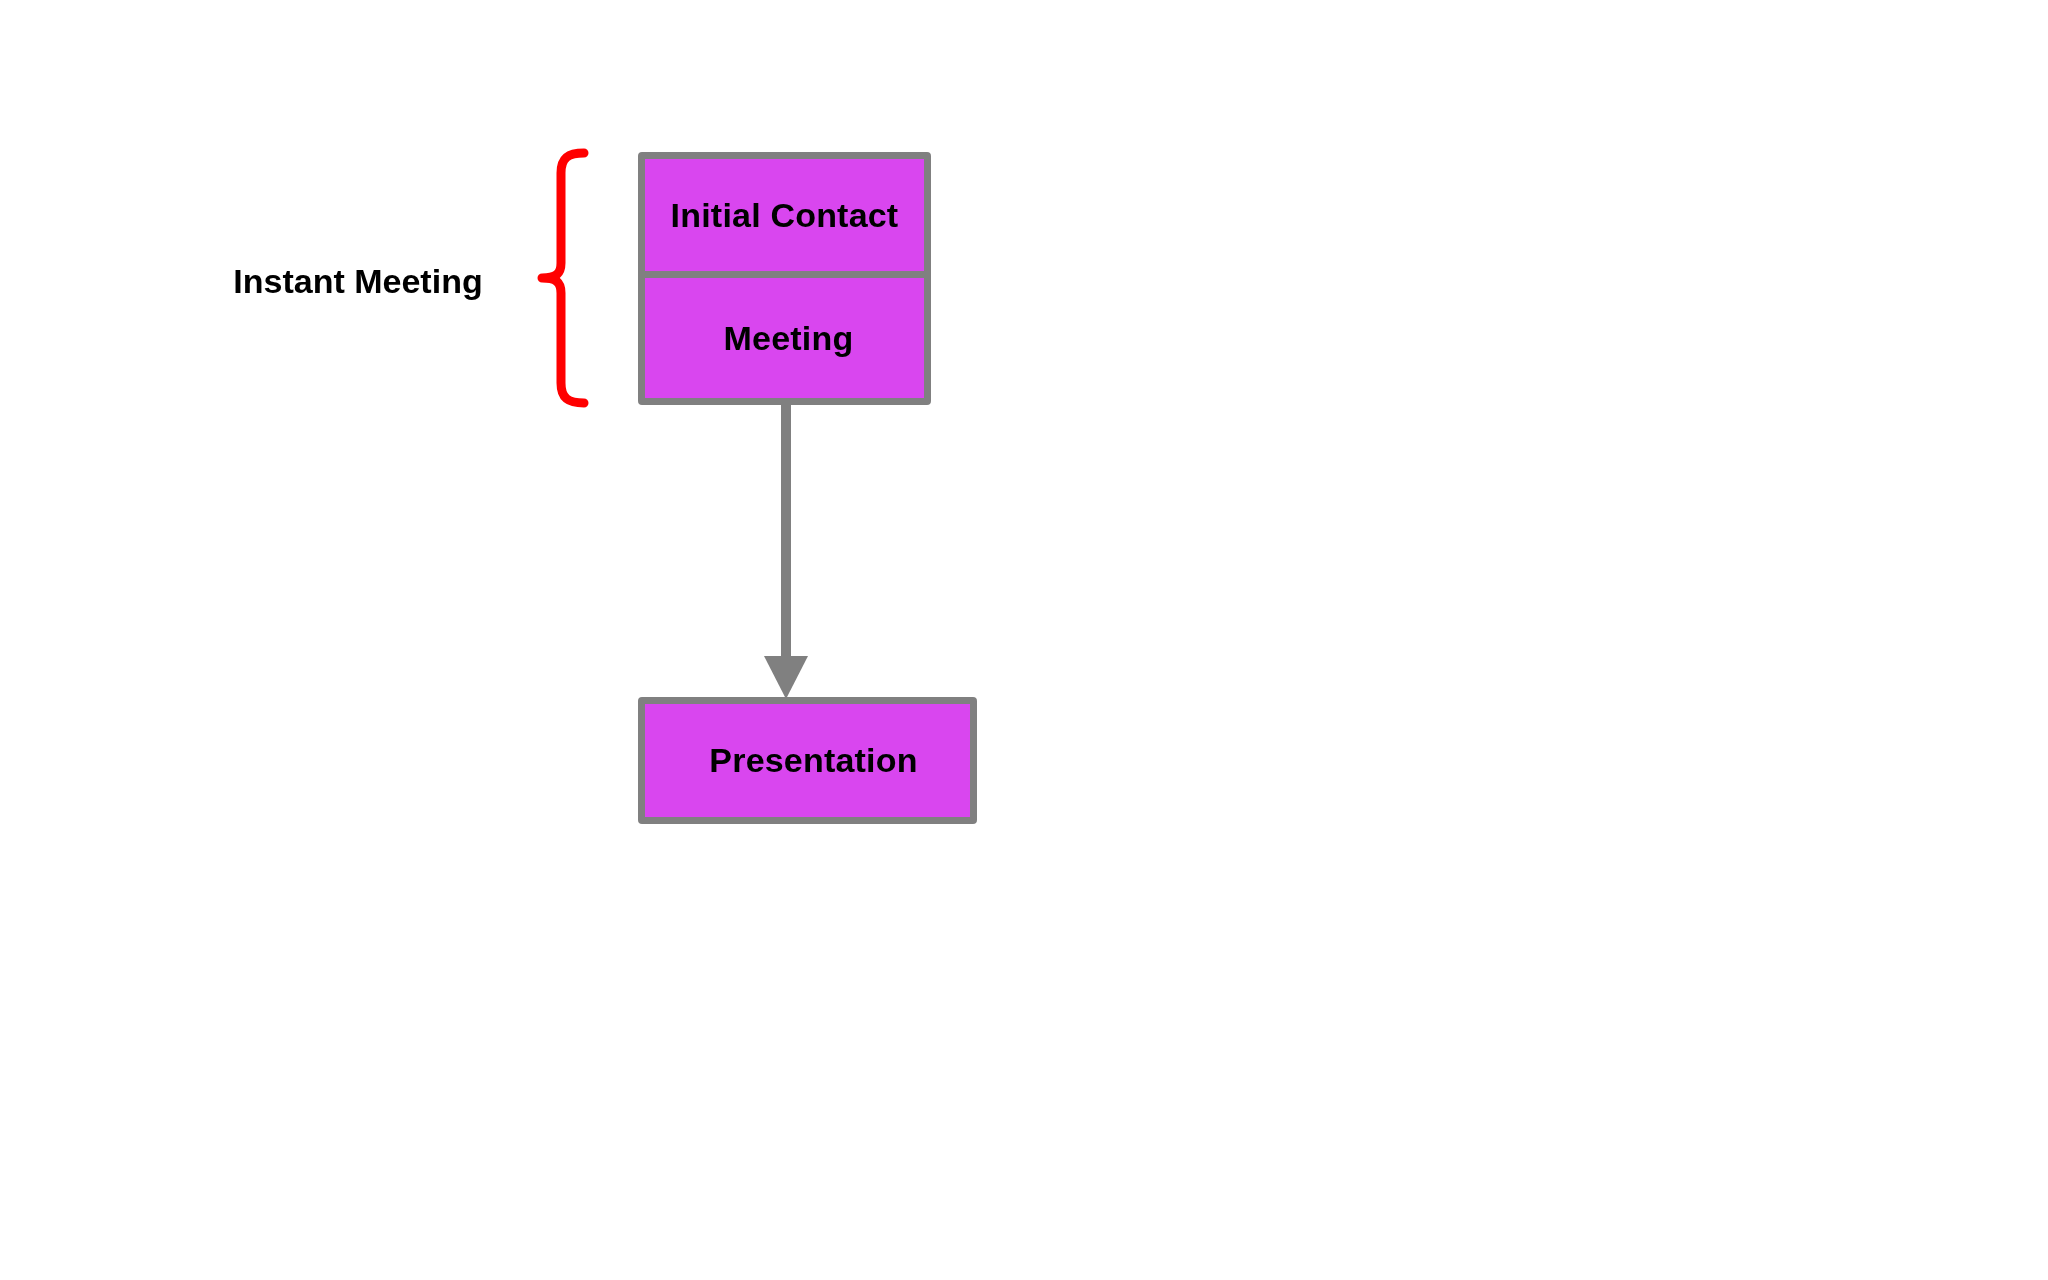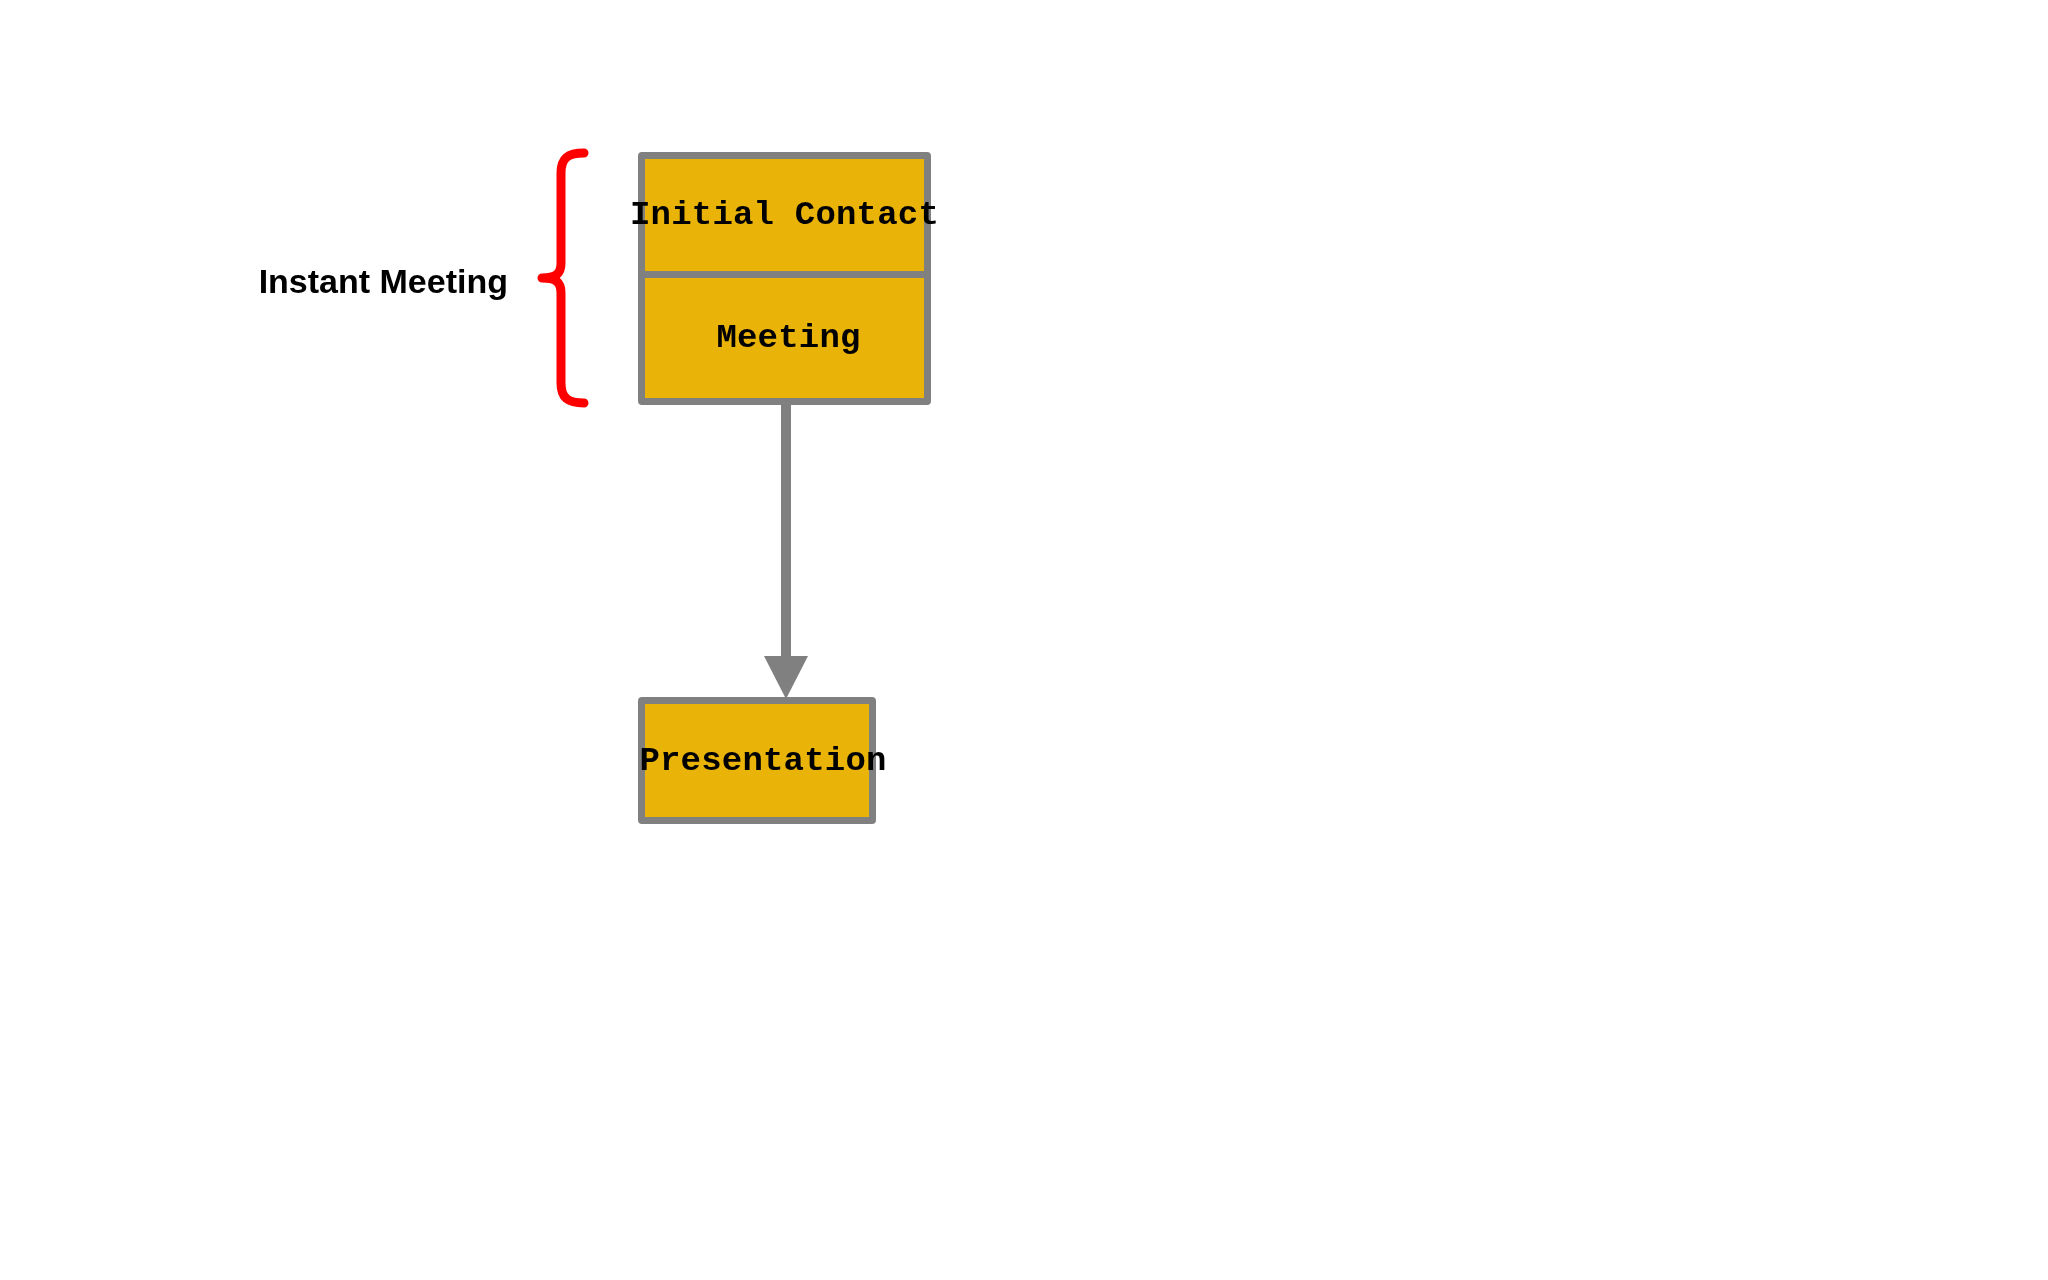--- a/index.html
+++ b/index.html
@@ -13,27 +13,26 @@
     height: 1280px;
     background: #ffffff;
     overflow: hidden;
     font-family: "Liberation Sans", sans-serif;
   }
 
   
   .node {
     position: absolute;
     box-sizing: border-box;
-    background: #eab308;
+    background: #d946ef;
     border: 7px solid #808080;
     border-radius: 4px;
     display: flex;
     align-items: center;
     justify-content: center;
-    font-family: Liberation Mono, monospace;
   }
   .node-label {
     font-weight: bold;
     color: #000000;
     font-size: 34px;
     letter-spacing: 0.2px;
     white-space: nowrap;
   }
 
   
@@ -64,21 +63,21 @@
     box-sizing: border-box;
     display: flex;
     align-items: center;
     justify-content: center;
     padding-left: 8px;
   }
 
   #node-presentation {
     left: 638px;
     top: 697px;
-    width: 238px;
+    width: 339px;
     height: 127px;
     padding-left: 12px;
   }
 
   
   #flow-arrow {
     position: absolute;
     left: 760px;
     top: 398px;
     width: 52px;
@@ -95,21 +94,21 @@
     height: 280px;
     overflow: visible;
   }
 
   
   #brace-label {
     position: absolute;
     left: 208px;
     top: 262px;
     width: 300px;
-    text-align: right;
+    text-align: center;
     font-size: 34px;
     font-weight: bold;
     color: #000000;
     white-space: nowrap;
   }
 </style>
 </head>
 <body>
 
 <div id="canvas">

